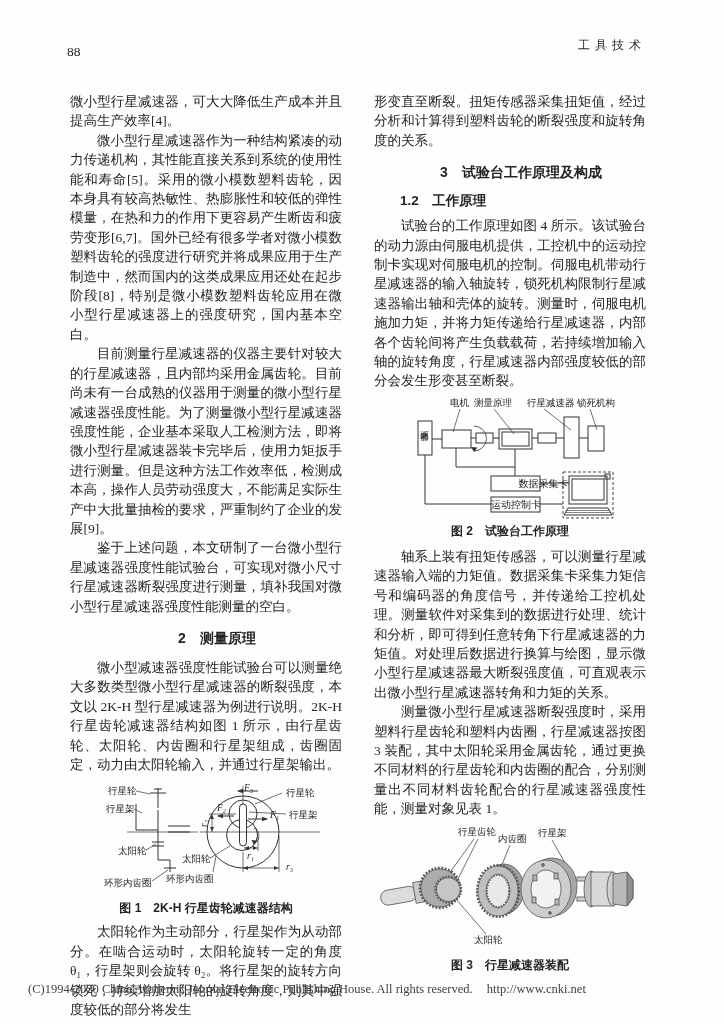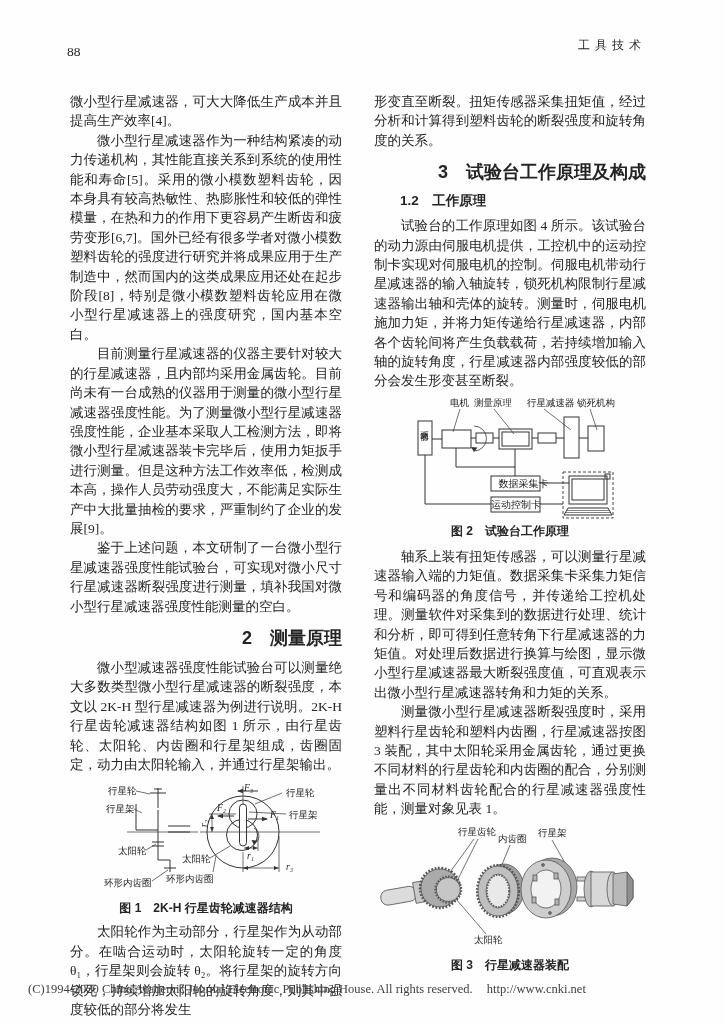--- a/index.html
+++ b/index.html
@@ -8,22 +8,22 @@
     background:#fefefe;color:#242424;
     font-family:"Liberation Serif","DejaVu Serif",serif;
   }
   .page-num{position:absolute;left:67px;top:44px;font-size:13.5px;}
   .journal{position:absolute;left:578px;top:37px;font-size:12px;letter-spacing:5px;white-space:nowrap;}
   .col{position:absolute;top:92px;width:272px;font-size:13.5px;line-height:19.4px;text-align:justify;}
   .col-left{left:70px;}
   .col-right{left:374px;}
   p.par{margin:0;}
   .ind{text-indent:2em;}
-  .sec-h{font-family:"Liberation Sans","DejaVu Sans",sans-serif;font-weight:bold;font-size:18px;
-    line-height:20px;margin:12px 0 10px 0;padding-left:22px;text-align:right;}
+  .sec-h{font-family:"Liberation Sans","DejaVu Sans",sans-serif;font-weight:bold;font-size:14px;
+    line-height:20px;margin:12px 0 10px 0;padding-left:22px;text-align:center;}
   .subsec-h{font-family:"Liberation Sans","DejaVu Sans",sans-serif;font-weight:bold;font-size:13.5px;
     line-height:18px;margin:2px 0 6px 0;padding-left:26px;text-align:left;}
   .fig{position:relative;margin:6px 0 2px 0;}
   .fig svg{display:block;}
   .fig-caption{text-align:center;font-family:"Liberation Sans","DejaVu Sans",sans-serif;
     font-weight:bold;font-size:12px;line-height:16px;margin:2px 0 4px 0;text-indent:0;}
   .fig-label{position:absolute;font-size:9.5px;line-height:10px;white-space:nowrap;color:#1e1e1e;}
   .math{font-style:italic;}
   .rot{transform:rotate(-90deg);transform-origin:left top;}
   .vert{writing-mode:vertical-rl;text-orientation:upright;letter-spacing:1px;font-size:8.5px;}
@@ -165,21 +165,21 @@
         <path d="M166 86 H195"></path>
         <path d="M51 58 V107 H117"></path>
         <path d="M166 107 H189"></path>
       </g>
     </svg>
     <span class="fig-label" style="left:76px;top:1px;">电机</span>
     <span class="fig-label" style="left:100px;top:1px;">测量原理</span>
     <span class="fig-label" style="left:153px;top:1px;">行星减速器</span>
     <span class="fig-label" style="left:203px;top:1px;">锁死机构</span>
     <span class="fig-label vert" style="left:46px;top:27px;height:30px;">驱动器</span>
-    <span class="fig-label boxlbl" style="left:117px;top:82px;width:65px;">数据采集卡</span>
+    <span class="fig-label boxlbl" style="left:117px;top:82px;width:65px;padding-left:20px;">数据采集卡</span>
     <span class="fig-label boxlbl" style="left:117px;top:103px;width:49px;">运动控制卡</span>
     <p class="fig-caption">图 2　试验台工作原理</p>
   </div>
 
   <p class="par ind">轴系上装有扭矩传感器，可以测量行星减速器输入端的力矩值。数据采集卡采集力矩信号和编码器的角度信号，并传递给工控机处理。测量软件对采集到的数据进行处理、统计和分析，即可得到任意转角下行星减速器的力矩值。对处理后数据进行换算与绘图，显示微小型行星减速器最大断裂强度值，可直观表示出微小型行星减速器转角和力矩的关系。</p>
   <p class="par ind">测量微小型行星减速器断裂强度时，采用塑料行星齿轮和塑料内齿圈，行星减速器按图 3 装配，其中太阳轮采用金属齿轮，通过更换不同材料的行星齿轮和内齿圈的配合，分别测量出不同材料齿轮配合的行星减速器强度性能，测量对象见表 1。</p>
 
   <div class="fig" style="height:152px;">
     <svg width="272" height="130" viewBox="0 0 272 130">
 

